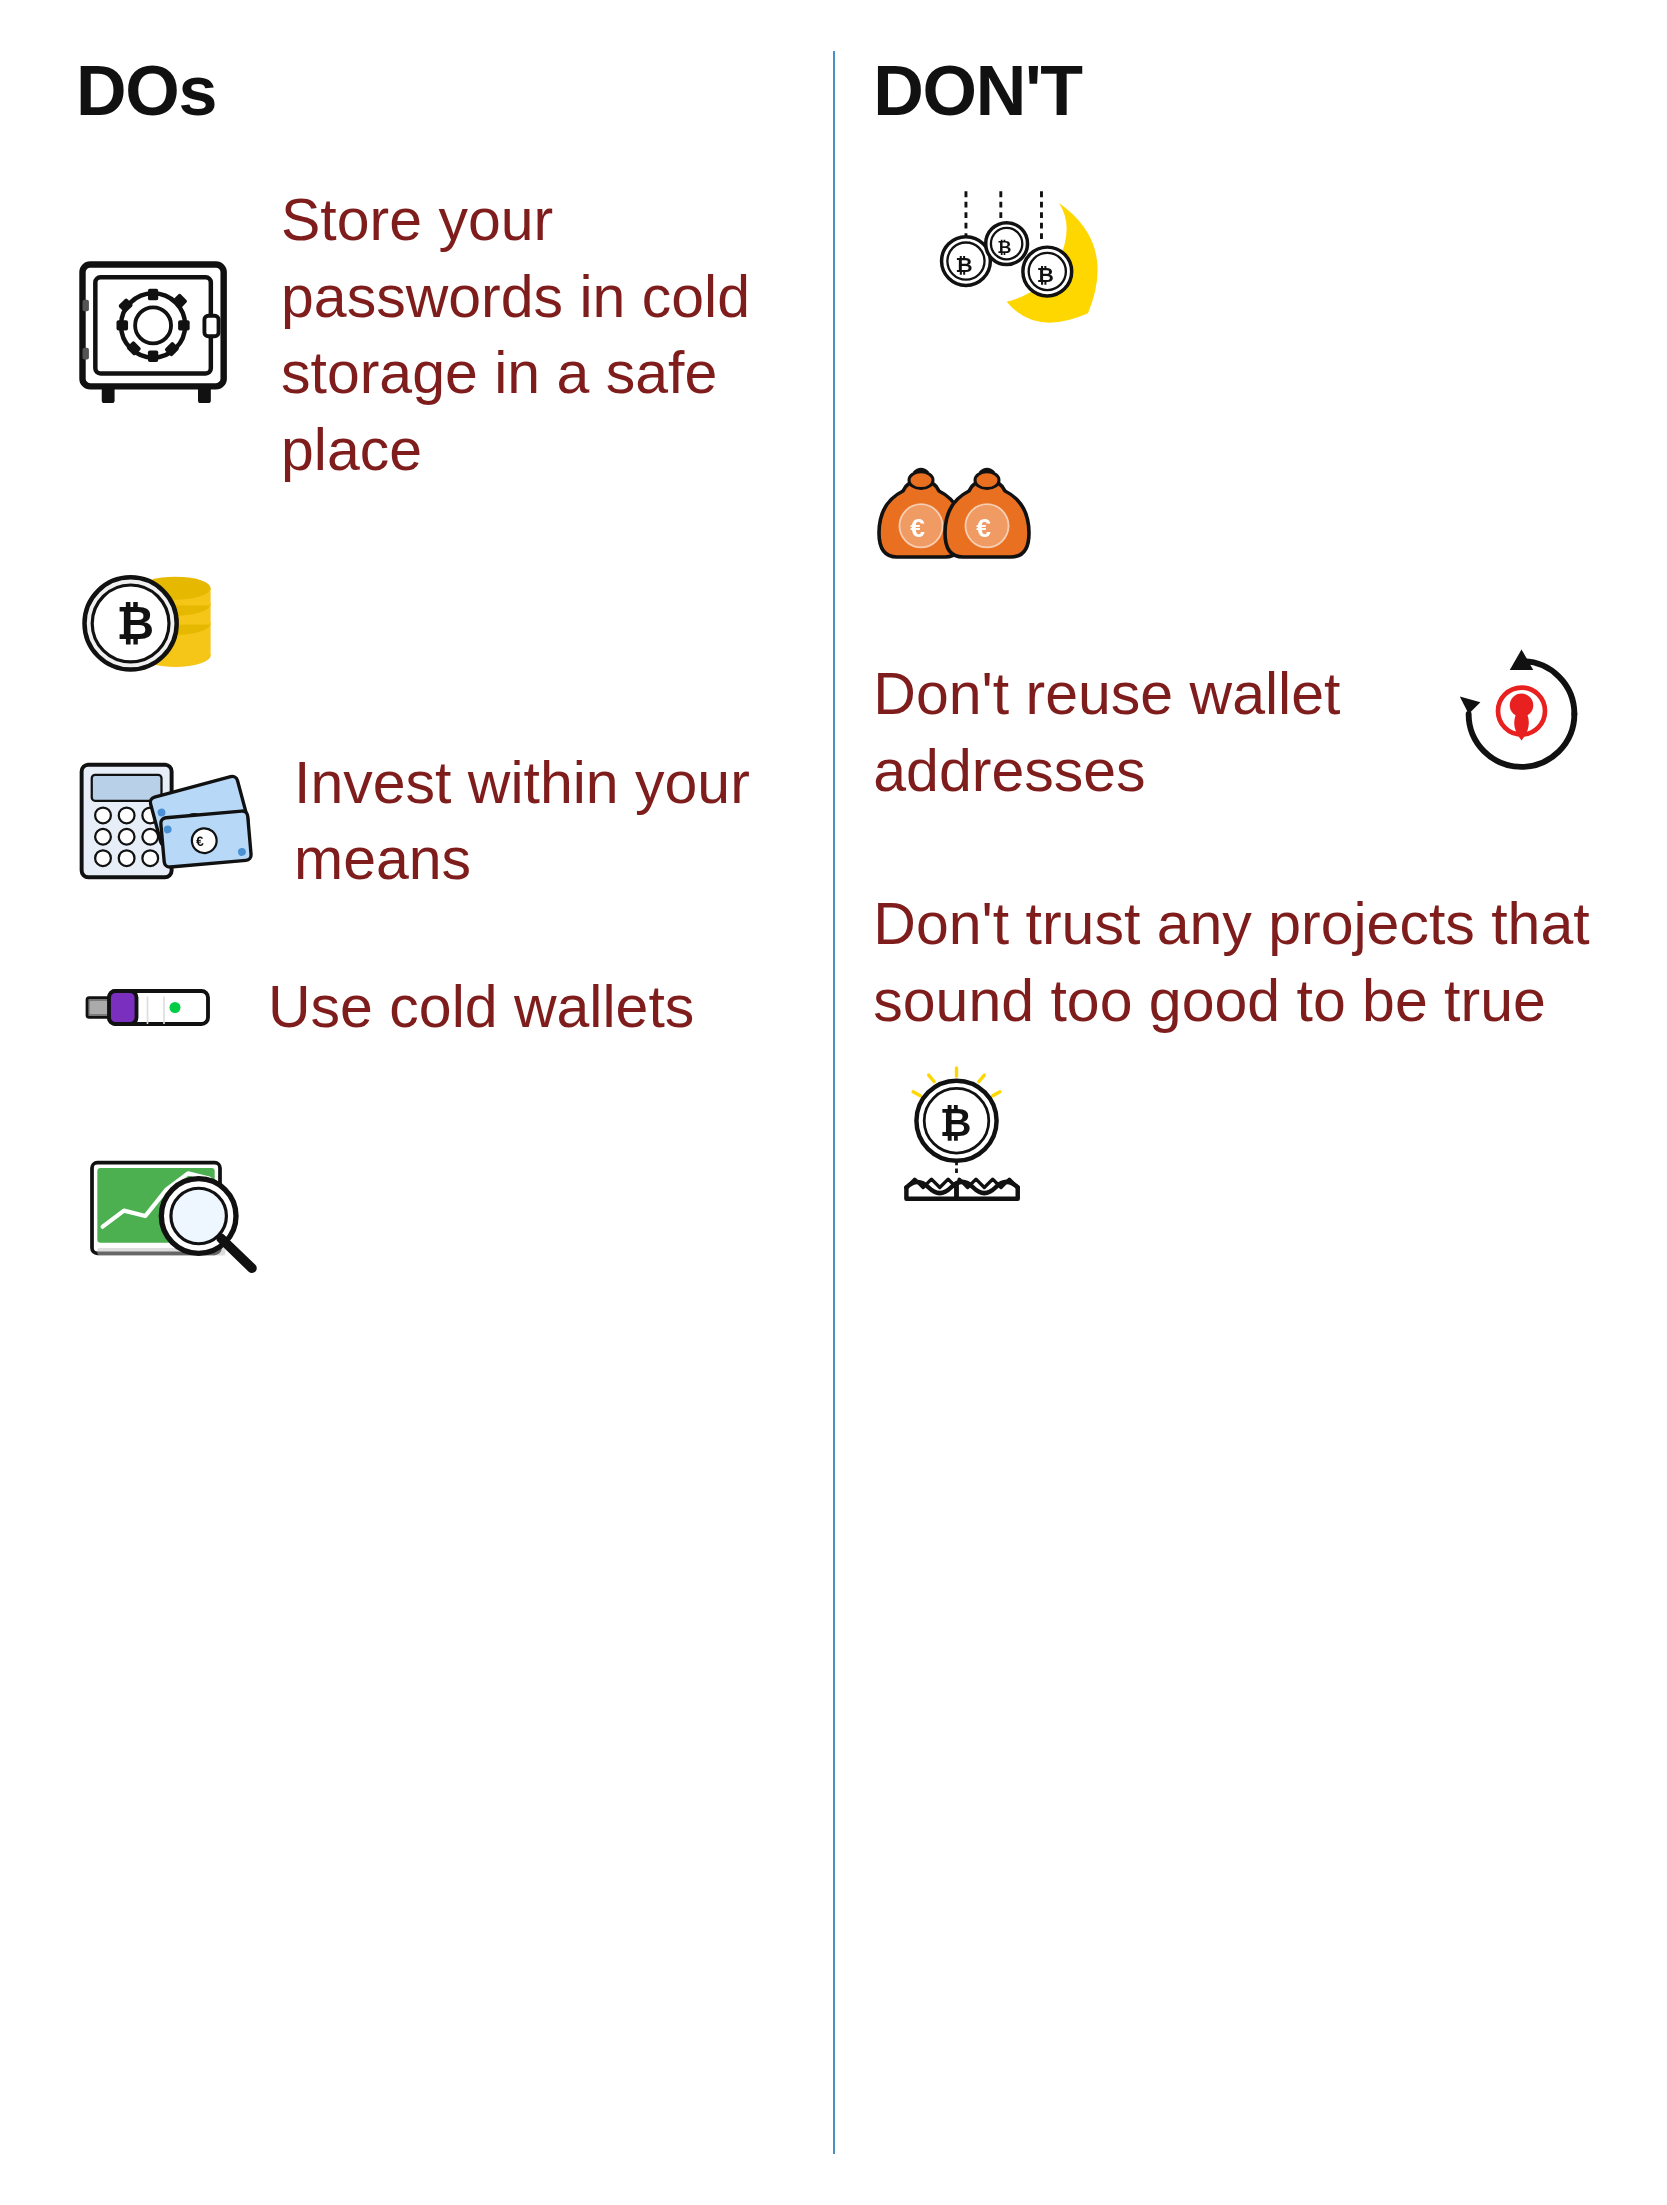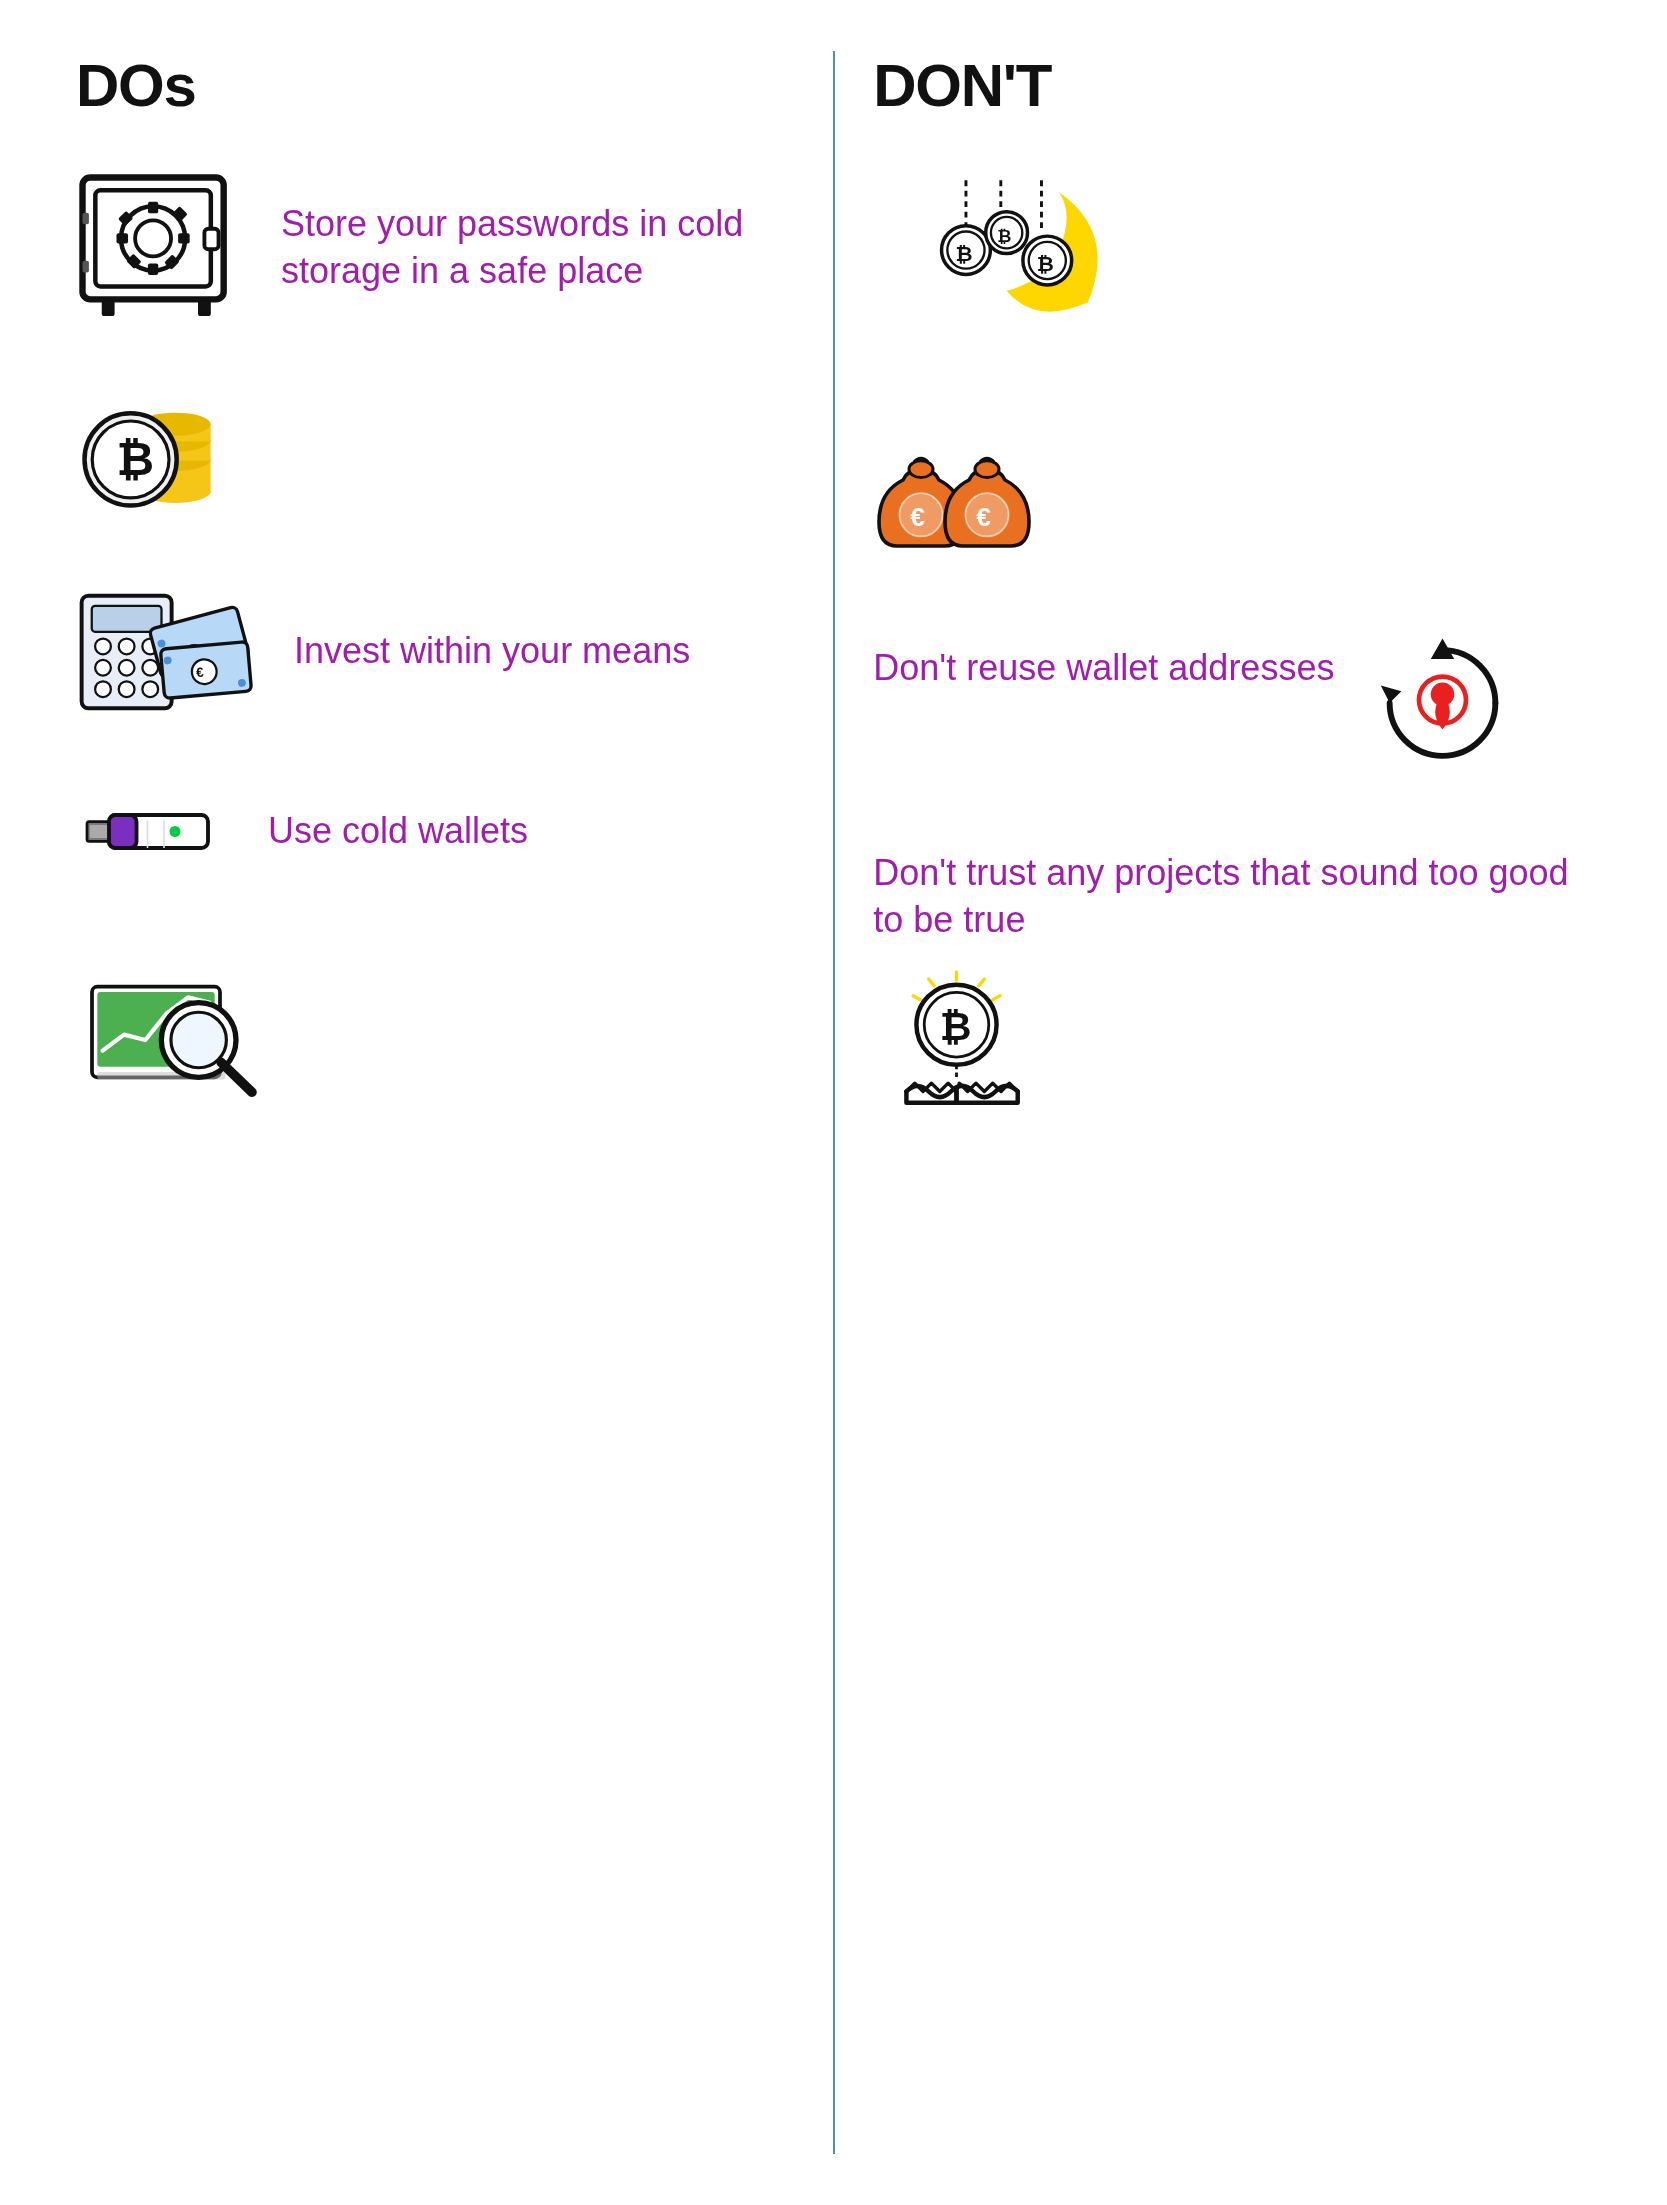--- a/index.html
+++ b/index.html
@@ -27,21 +27,21 @@
     }
 
     .divider {
       width: 2.6px;
       background: #4a90c4;
       margin: 0;
       align-self: stretch;
     }
 
     .column-title {
-      font-size: 60px;
+      font-size: 70px;
       font-weight: 900;
       color: #111;
       margin-bottom: 51px;
       letter-spacing: -1.3px;
     }
 
     .item {
       display: flex;
       align-items: center;
       margin-bottom: 64px;
@@ -49,23 +49,23 @@
     }
 
     .item-icon {
       flex-shrink: 0;
       display: flex;
       align-items: center;
       justify-content: center;
     }
 
     .item-text {
-      font-size: 36px;
+      font-size: 59px;
       line-height: 1.3;
-      color: #a21caf;
+      color: #7f1d1d;
       font-weight: 400;
     }
 
     
     .safe-icon {
       width: 167px;
       height: 154px;
     }
 
     

